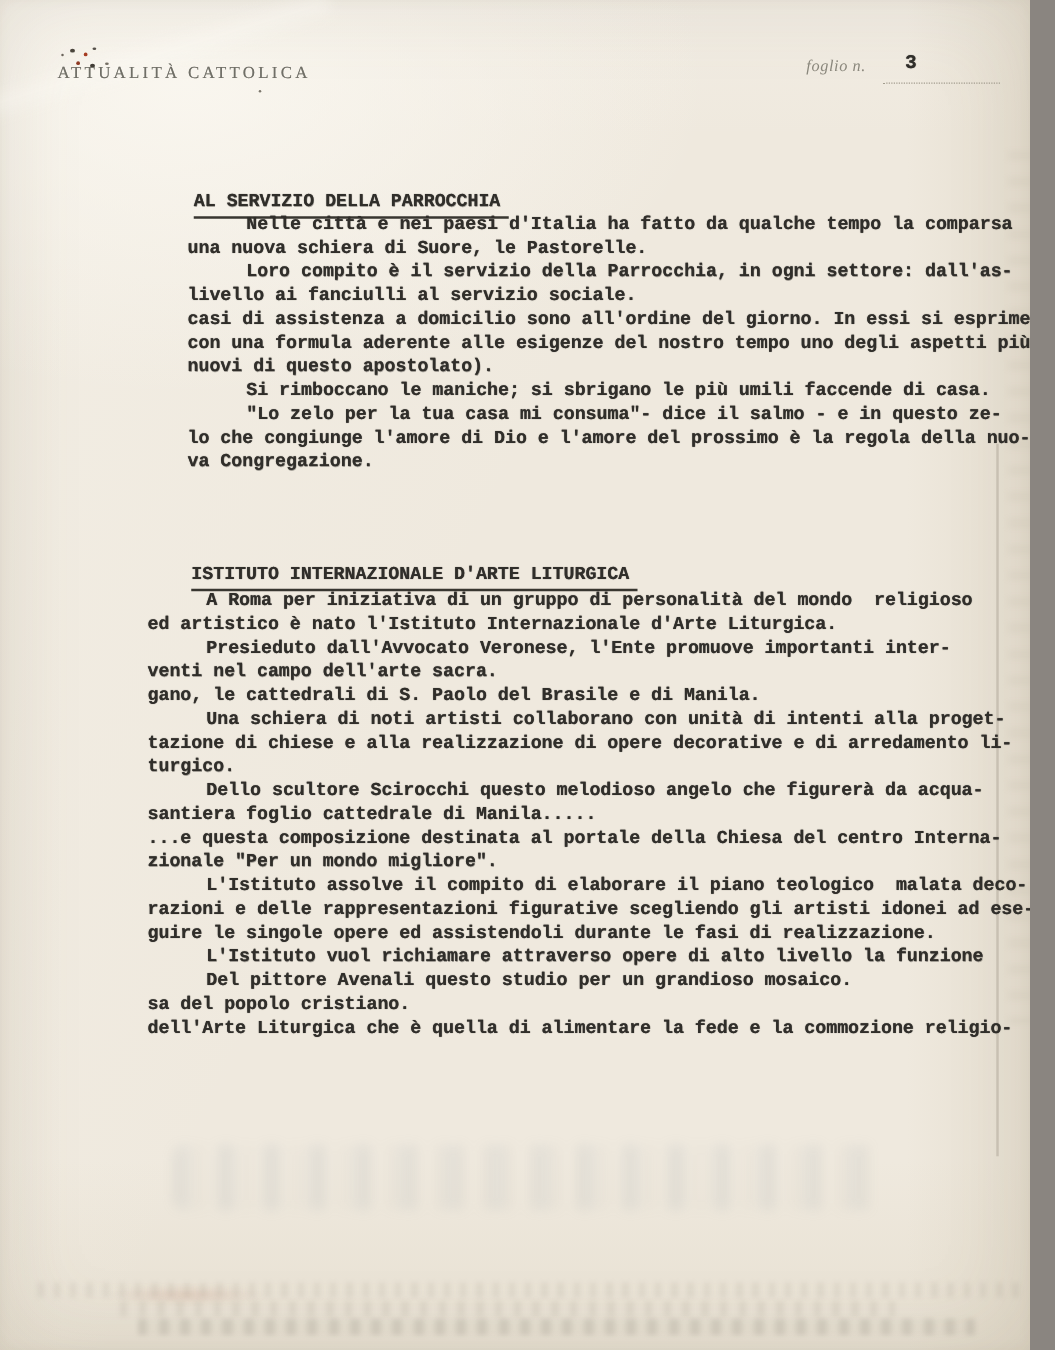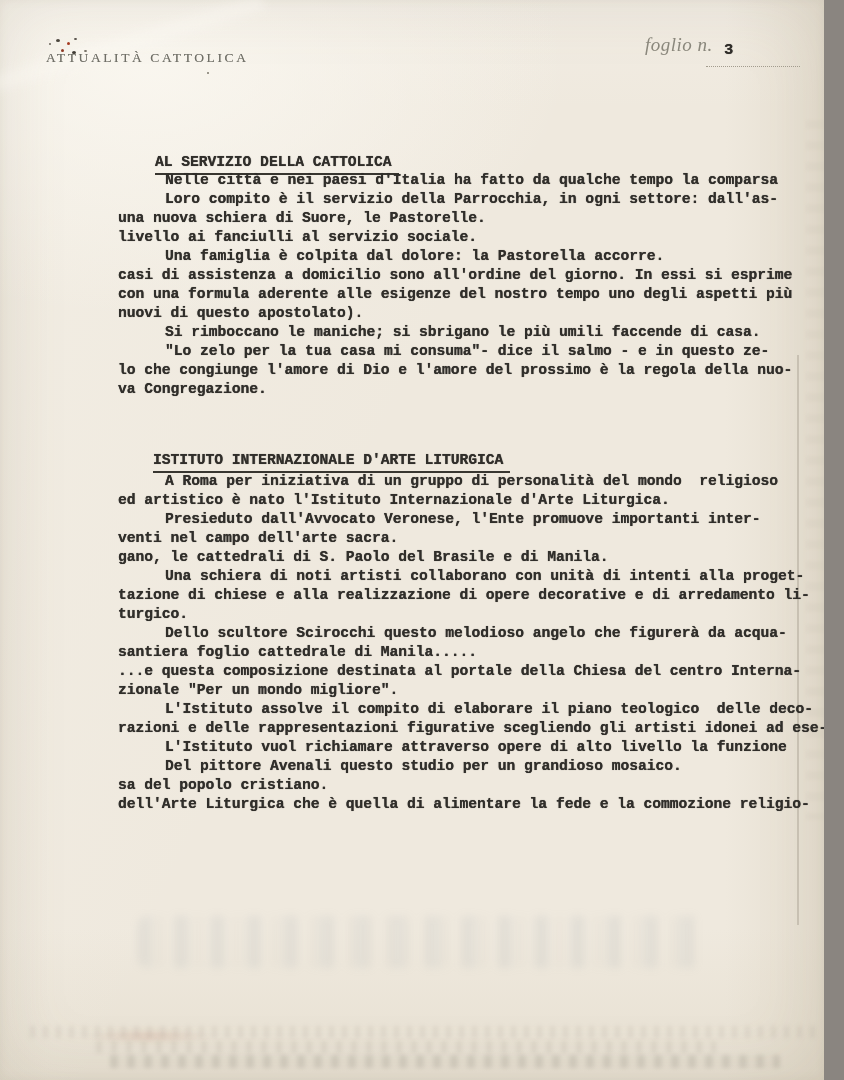--- a/index.html
+++ b/index.html
@@ -19,23 +19,23 @@
     letter-spacing:0px;white-space:pre;
     text-shadow:0 0 0.7px rgba(48,46,42,0.85), 0.3px 0.3px 0.4px rgba(48,46,42,0.35);
   }
   .masthead{
     position:absolute;left:46px;top:50px;
     font-family:"Liberation Serif","DejaVu Serif",serif;
     font-size:13.5px;letter-spacing:2.6px;color:#706f67;font-weight:400;
     text-shadow:0 0 0.5px rgba(112,111,103,0.6);
   }
   .foglio-label{
-    position:absolute;left:645px;top:34px;
+    position:absolute;left:645px;top:45px;
     font-family:"Liberation Serif","DejaVu Serif",serif;font-style:italic;
-    font-size:19px;color:#8a877c;letter-spacing:0.5px;
+    font-size:13px;color:#8a877c;letter-spacing:0.5px;
   }
   .foglio-dots{
     position:absolute;left:706px;top:52px;width:94px;height:14px;
     border-bottom:1.6px dotted #a29c8e;
   }
   .foglio-number{
     position:absolute;left:724px;top:41px;font-size:15.5px;
   }
   .heading{position:absolute;left:120px;}
   .heading .h-inner{
@@ -111,28 +111,27 @@
   <div class="speck" style="left:72px;top:51px;width:4px;height:3px;background:#403c35;"></div>
   <div class="speck" style="left:84px;top:50px;width:3px;height:2px;background:#756f64;"></div>
   <div class="speck" style="left:207px;top:72px;width:2px;height:2px;background:#7d786d;"></div>
 
   <div class="masthead">ATTUALITÀ CATTOLICA</div>
   <div class="foglio-label">foglio n.</div>
   <div class="foglio-dots"></div>
   <div class="foglio-number type">3</div>
 
   <div class="heading type" style="top:134px;">
-    <span class="h-inner">AL SERVIZIO DELLA CATTOLICA</span>
+    <span class="h-inner">AL SERVIZIO DELLA PARROCCHIA</span>
   </div>
-  <div class="textblock" style="top:171px;">
+  <div class="textblock" style="top:171px;margin-left:32px;">
     <div class="line type ind">Nelle città e nei paesi d'Italia ha fatto da qualche tempo la comparsa</div>
+    <div class="line type">una nuova schiera di Suore, le Pastorelle.</div>
     <div class="line type ind">Loro compito è il servizio della Parrocchia, in ogni settore: dall'as-</div>
-    <div class="line type">una nuova schiera di Suore, le Pastorelle.</div>
     <div class="line type">livello ai fanciulli al servizio sociale.</div>
-    <div class="line type ind">Una famiglia è colpita dal dolore: la Pastorella accorre.</div>
     <div class="line type">casi di assistenza a domicilio sono all'ordine del giorno. In essi si esprime</div>
     <div class="line type">con una formula aderente alle esigenze del nostro tempo uno degli aspetti più</div>
     <div class="line type">nuovi di questo apostolato).</div>
     <div class="line type ind">Si rimboccano le maniche; si sbrigano le più umili faccende di casa.</div>
     <div class="line type ind">"Lo zelo per la tua casa mi consuma"- dice il salmo - e in questo ze-</div>
     <div class="line type">lo che congiunge l'amore di Dio e l'amore del prossimo è la regola della nuo-</div>
     <div class="line type">va Congregazione.</div>
   </div>
 
   <div class="heading type" style="top:432px;left:118px;">
@@ -144,21 +143,22 @@
     <div class="line type ind">Presieduto dall'Avvocato Veronese, l'Ente promuove importanti inter-</div>
     <div class="line type">venti nel campo dell'arte sacra.</div>
     <div class="line type">gano, le cattedrali di S. Paolo del Brasile e di Manila.</div>
     <div class="line type ind">Una schiera di noti artisti collaborano con unità di intenti alla proget-</div>
     <div class="line type">tazione di chiese e alla realizzazione di opere decorative e di arredamento li-</div>
     <div class="line type">turgico.</div>
     <div class="line type ind">Dello scultore Scirocchi questo melodioso angelo che figurerà da acqua-</div>
     <div class="line type">santiera foglio cattedrale di Manila.....</div>
     <div class="line type">...e questa composizione destinata al portale della Chiesa del centro Interna-</div>
     <div class="line type">zionale "Per un mondo migliore".</div>
-    <div class="line type ind">L'Istituto assolve il compito di elaborare il piano teologico  delle deco-</div>
+    <div class="line type ind">L'Istituto assolve il compito di elaborare il piano teologico  malata deco-</div>
     <div class="line type">razioni e delle rappresentazioni figurative scegliendo gli artisti idonei ad ese-</div>
+    <div class="line type">guire le singole opere ed assistendoli durante le fasi di realizzazione.</div>
     <div class="line type ind">L'Istituto vuol richiamare attraverso opere di alto livello la funzione</div>
     <div class="line type ind">Del pittore Avenali questo studio per un grandioso mosaico.</div>
     <div class="line type">sa del popolo cristiano.</div>
     <div class="line type">dell'Arte Liturgica che è quella di alimentare la fede e la commozione religio-</div>
   </div>
 
 </div>
 
 </body></html>

